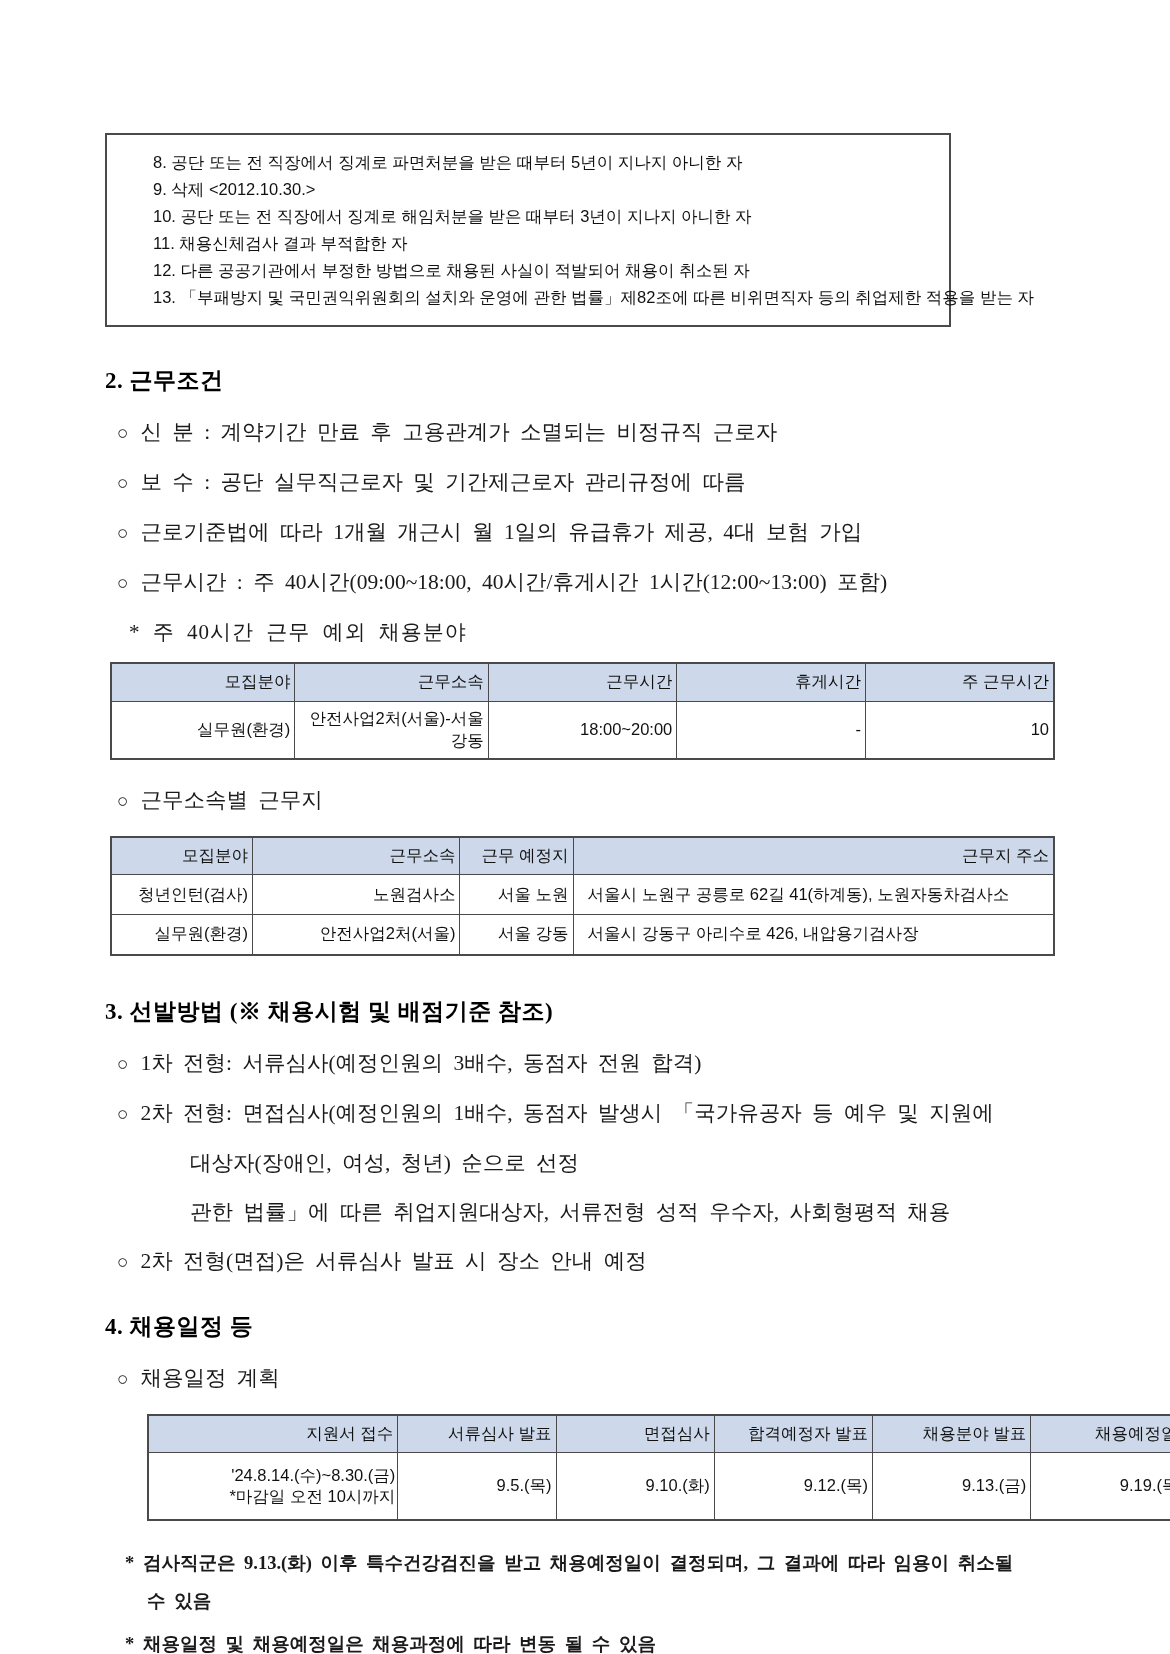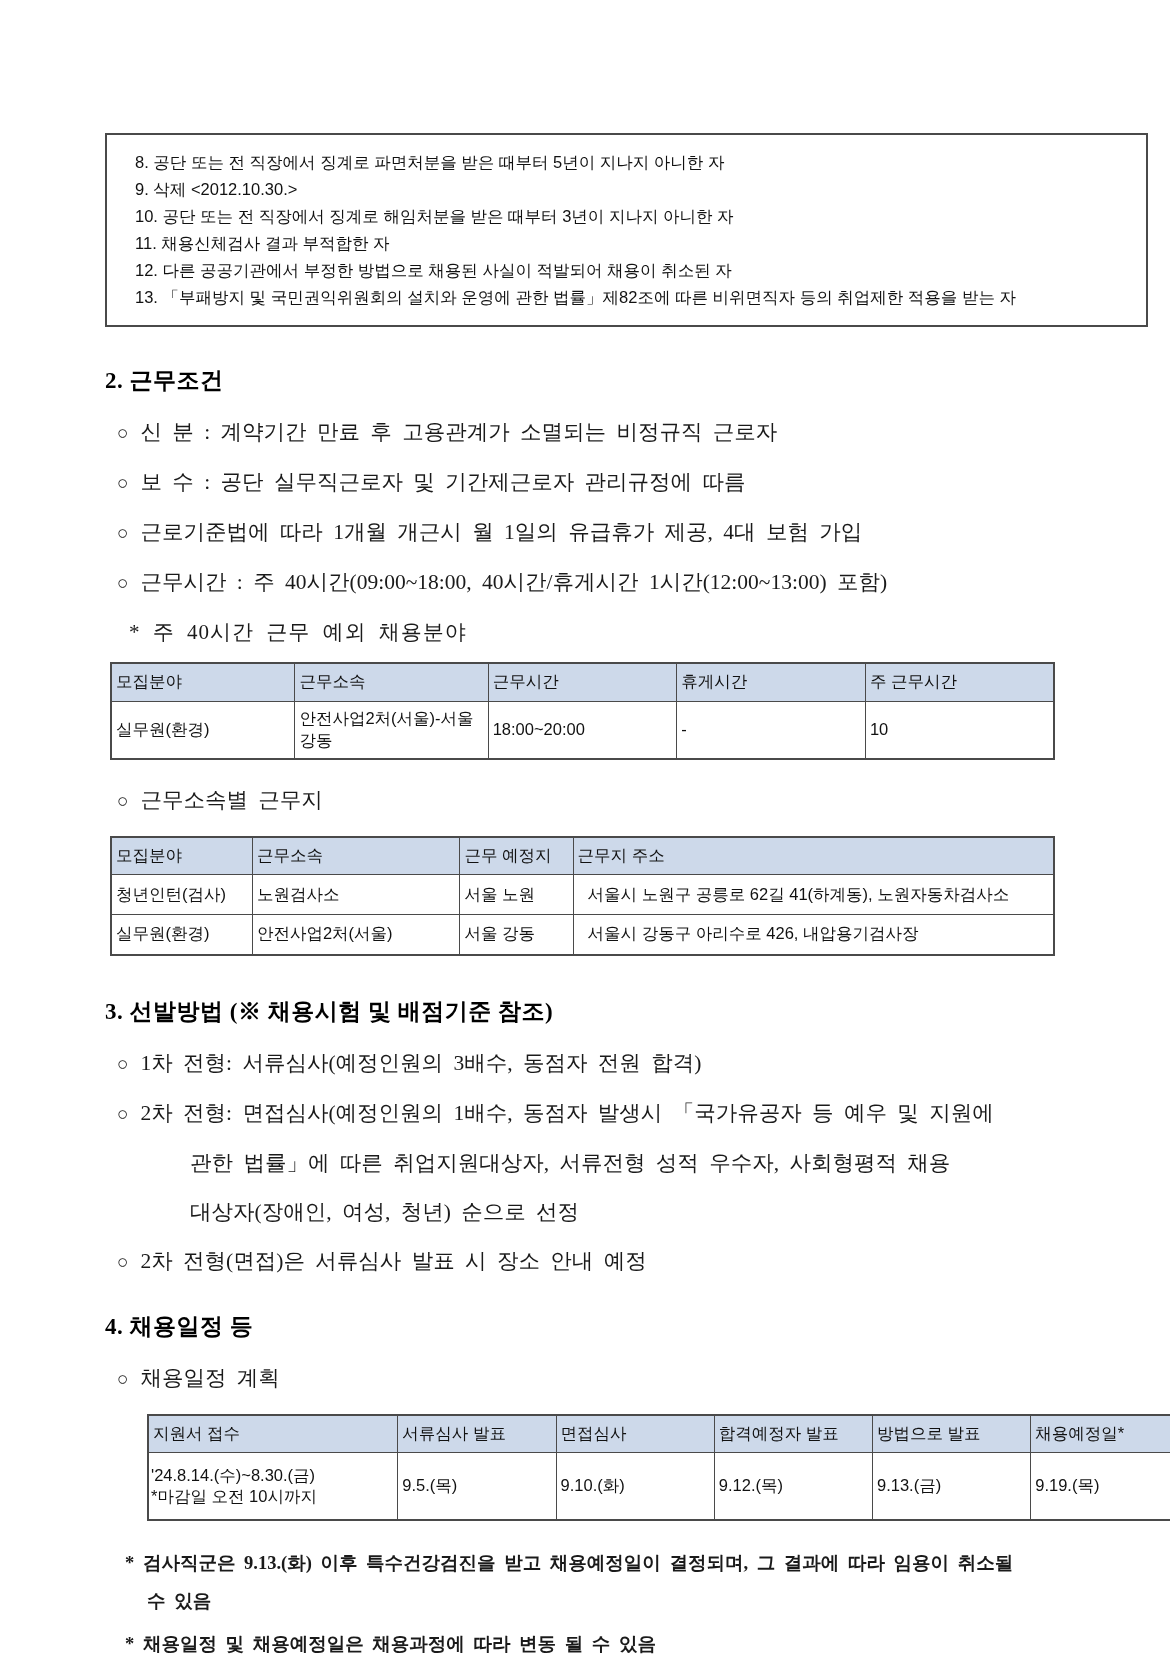--- a/index.html
+++ b/index.html
@@ -11,22 +11,22 @@
     background:#ffffff;
     font-family:"Liberation Serif", serif;
     color:#1a1a1a;
     overflow:hidden;
   }
   .content { padding:133px 115px 0 105px; }
 
   
   .notice-box {
     border:2px solid #4a4a4a;
-    width:1043px;
-    padding:14px 10px 14px 28px;
+    width:846px;
+    padding:14px 10px 14px 46px;
     margin-bottom:38px;
   }
   .notice-item {
     font-family:"Liberation Sans", sans-serif;
     font-size:16.5px;
     line-height:27px;
     color:#111;
     white-space:nowrap;
   }
 
@@ -73,21 +73,21 @@
     border-collapse:collapse;
     table-layout:fixed;
     font-family:"Liberation Sans", sans-serif;
     font-size:16.5px;
     color:#111;
     margin-left:5px;
   }
   table.doc-table { border:2px solid #4a4a4a; }
   .doc-table th, .doc-table td {
     border:1px solid #4a4a4a;
-    text-align:left;
+    text-align:right;
     vertical-align:middle;
     padding:6px 4px;
     font-weight:normal;
     overflow:hidden;
   }
   .doc-table th {
     background:#cdd9ea;
     height:38px;
   }
   .doc-table td { height:40px; background:#fff; }
@@ -210,22 +210,22 @@
     <div class="sec-heading">3. 선발방법 (※ 채용시험 및 배점기준 참조)</div>
 
     <div class="bullet-line">
       <span class="bullet-marker">○</span>
       <span>1차 전형: 서류심사(예정인원의 3배수, 동점자 전원 합격)</span>
     </div>
     <div class="bullet-line">
       <span class="bullet-marker">○</span>
       <span>2차 전형: 면접심사(예정인원의 1배수, 동점자 발생시 「국가유공자 등 예우 및 지원에</span>
     </div>
+    <div class="cont-line">대상자(장애인, 여성, 청년) 순으로 선정</div>
     <div class="cont-line" style="margin-top:6px;">관한 법률」에 따른 취업지원대상자, 서류전형 성적 우수자, 사회형평적 채용</div>
-    <div class="cont-line">대상자(장애인, 여성, 청년) 순으로 선정</div>
     <div class="bullet-line">
       <span class="bullet-marker">○</span>
       <span>2차 전형(면접)은 서류심사 발표 시 장소 안내 예정</span>
     </div>
 
     <div class="spacer-md"></div>
 
     <div class="sec-heading">4. 채용일정 등</div>
 
     <div class="bullet-line">
@@ -241,21 +241,21 @@
           <col style="width:15.2%">
           <col style="width:15.2%">
           <col style="width:15.2%">
       </colgroup>
       <tbody>
           <tr>
         <th>지원서 접수</th>
         <th>서류심사 발표</th>
         <th>면접심사</th>
         <th>합격예정자 발표</th>
-        <th>방법으로 발표</th>
+        <th>채용분야 발표</th>
         <th>채용예정일*</th>
       </tr>
       <tr>
         <td class="two-line" style="height:56px;">
           <div>'24.8.14.(수)~8.30.(금)</div>
           <div>*마감일 오전 10시까지</div>
         </td>
         <td>9.5.(목)</td>
         <td>9.10.(화)</td>
         <td>9.12.(목)</td>

